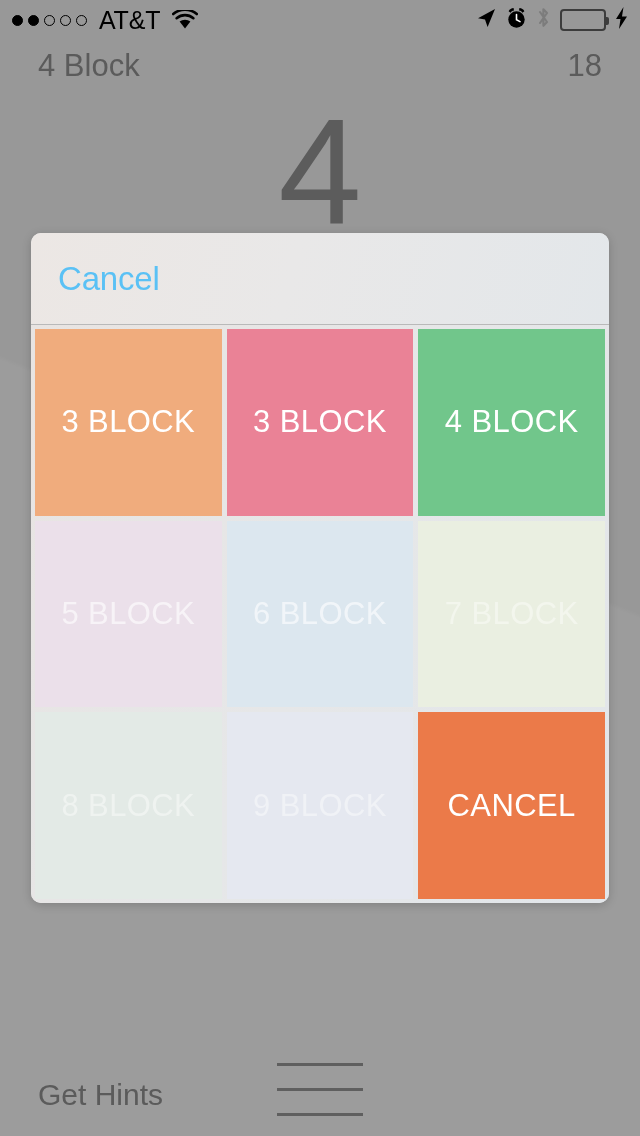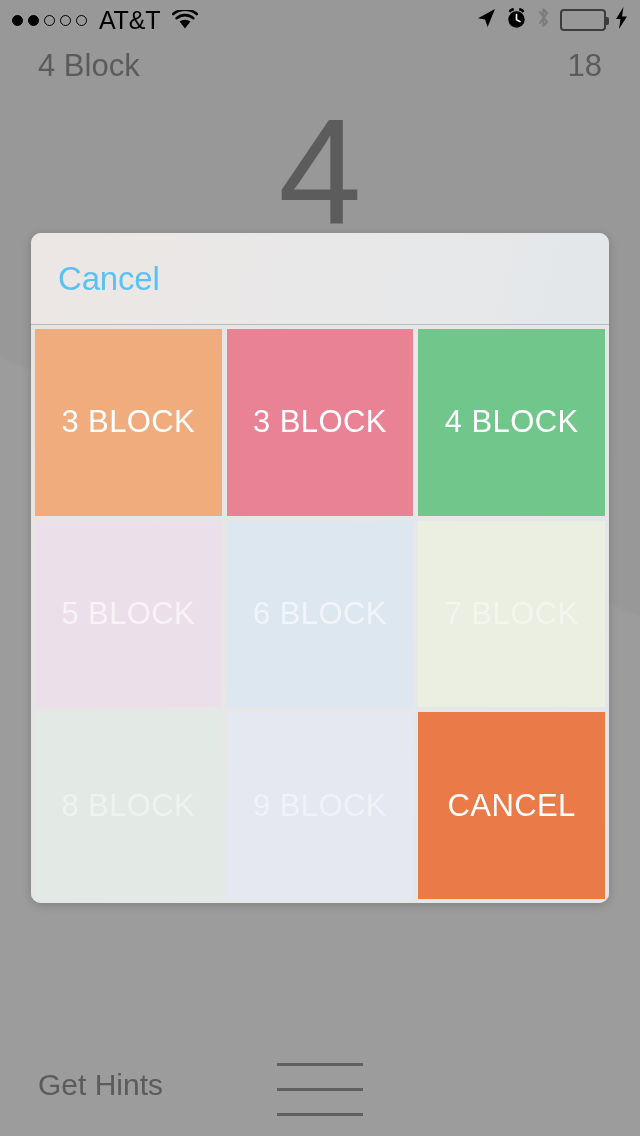--- a/index.html
+++ b/index.html
@@ -116,21 +116,21 @@
     color: #5c5c5c;
     font-weight: 400;
   }
 
   
   #bottom-bar {
     position: absolute;
     left: 0; right: 0; bottom: 24px;
     height: 44px;
     display: flex;
-    align-items: flex-start;
+    align-items: flex-end;
     justify-content: space-between;
     padding: 0 38px;
     box-sizing: border-box;
     color: #5b5b5b;
     font-size: 30px;
     gap: 21px;
   }
   #menu-icon {
     display: flex;
     flex-direction: column;

